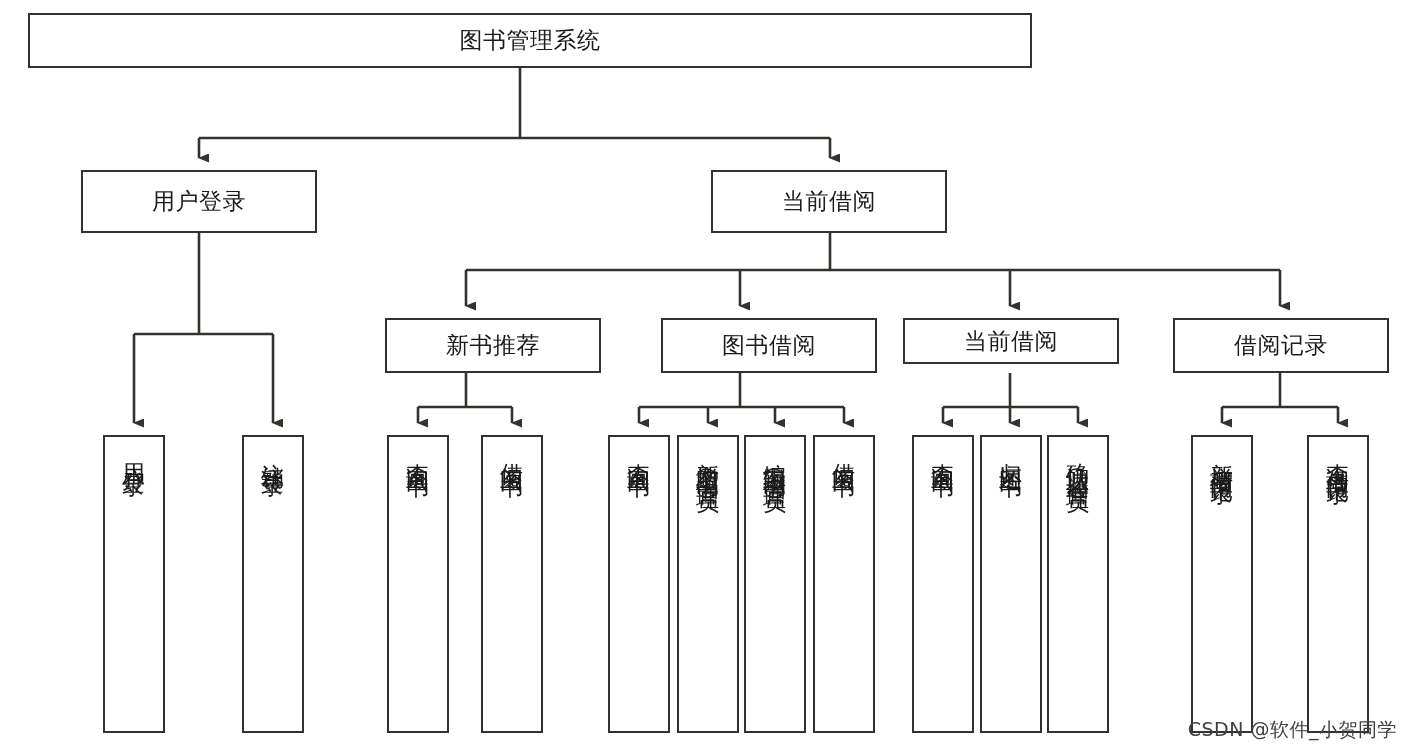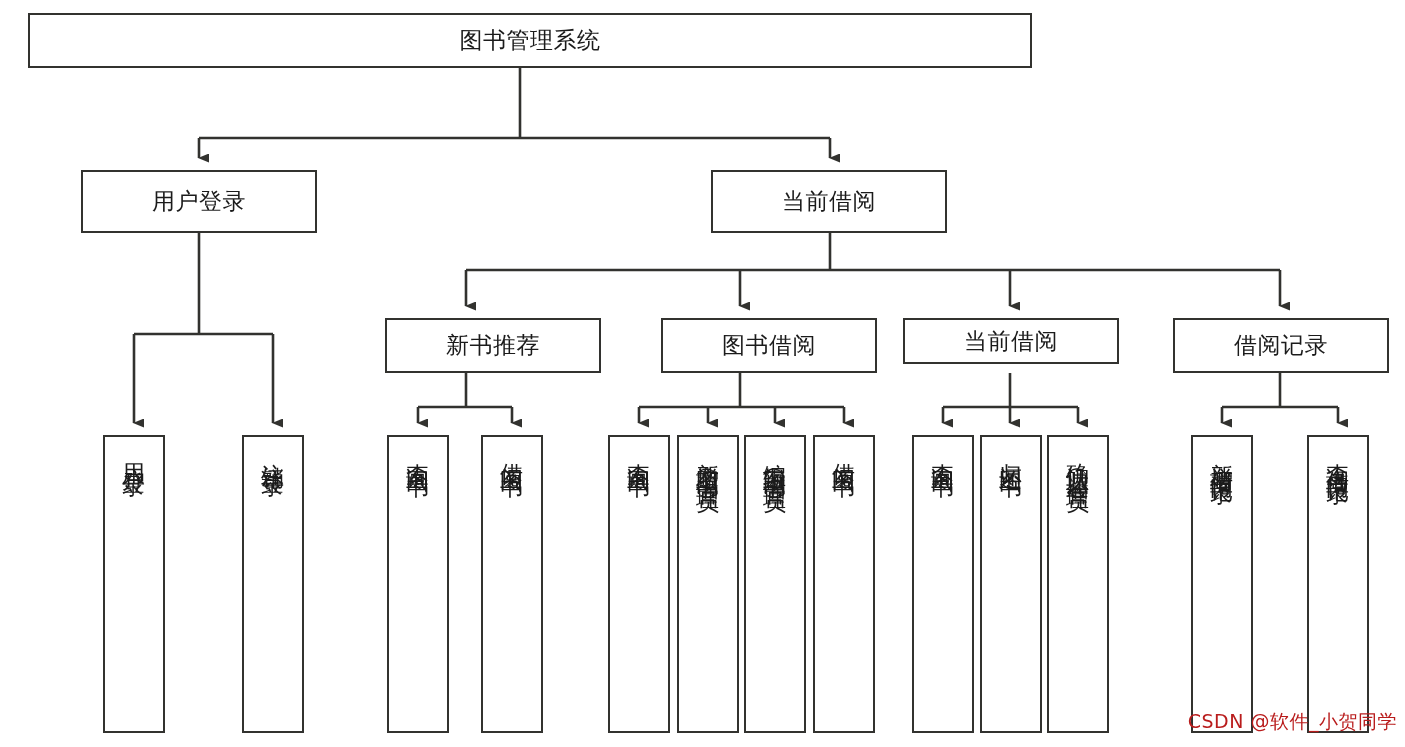--- a/index.html
+++ b/index.html
@@ -57,23 +57,23 @@
     align-items: flex-start;
     justify-content: center;
     padding-top: 6px;
   }
   .leaf-box .node-label-v {
     margin-top: 2px;
   }
   #watermark {
     position: absolute;
     right: 8px;
-    bottom: 12px;
+    bottom: 4px;
     font-size: 19px;
-    color: #b91c1c;
+    color: #404040;
     letter-spacing: 0.5px;
     white-space: nowrap;
     pointer-events: none;
   }
 </style>
 </head>
 <body>
 
 <div id="diagram-root">
 

